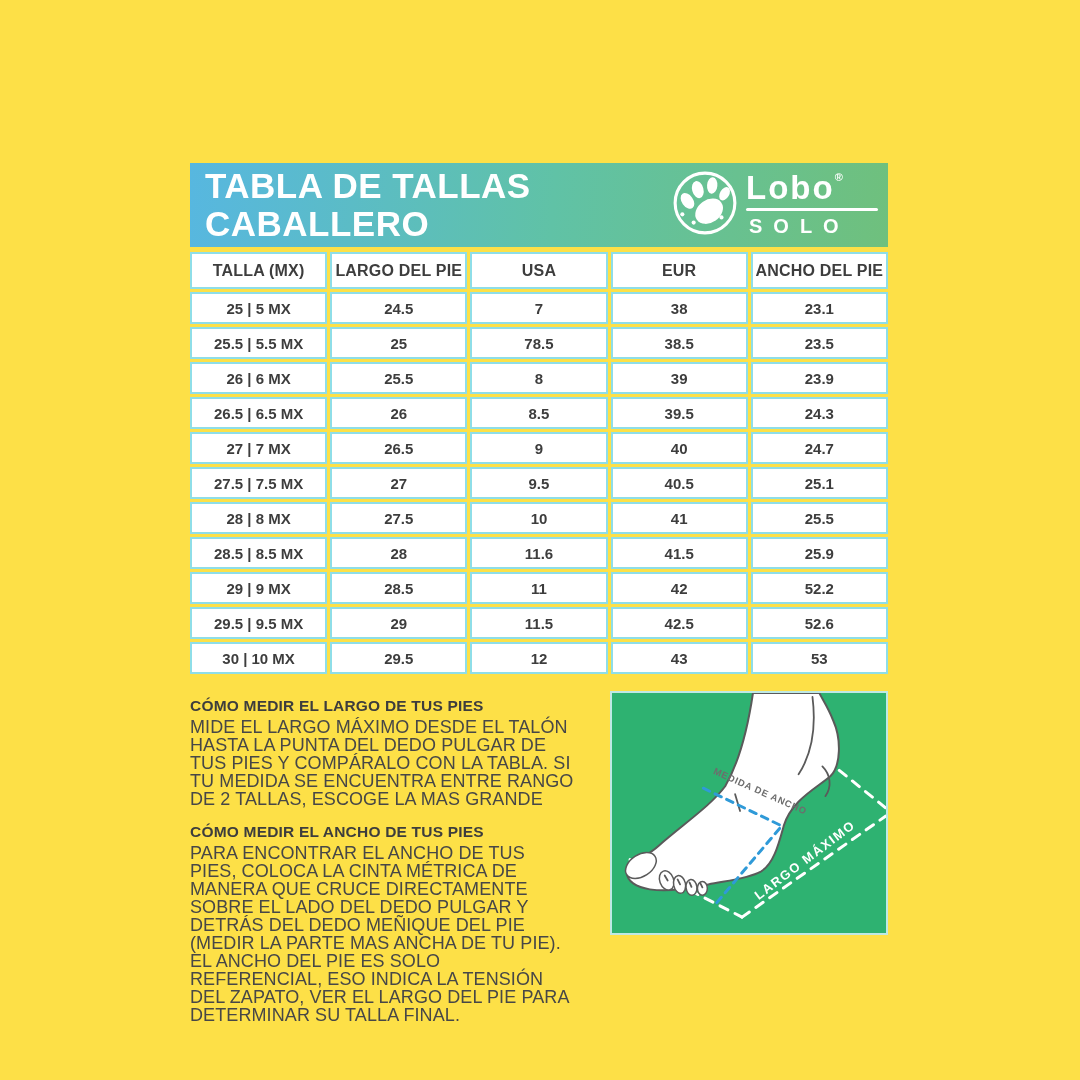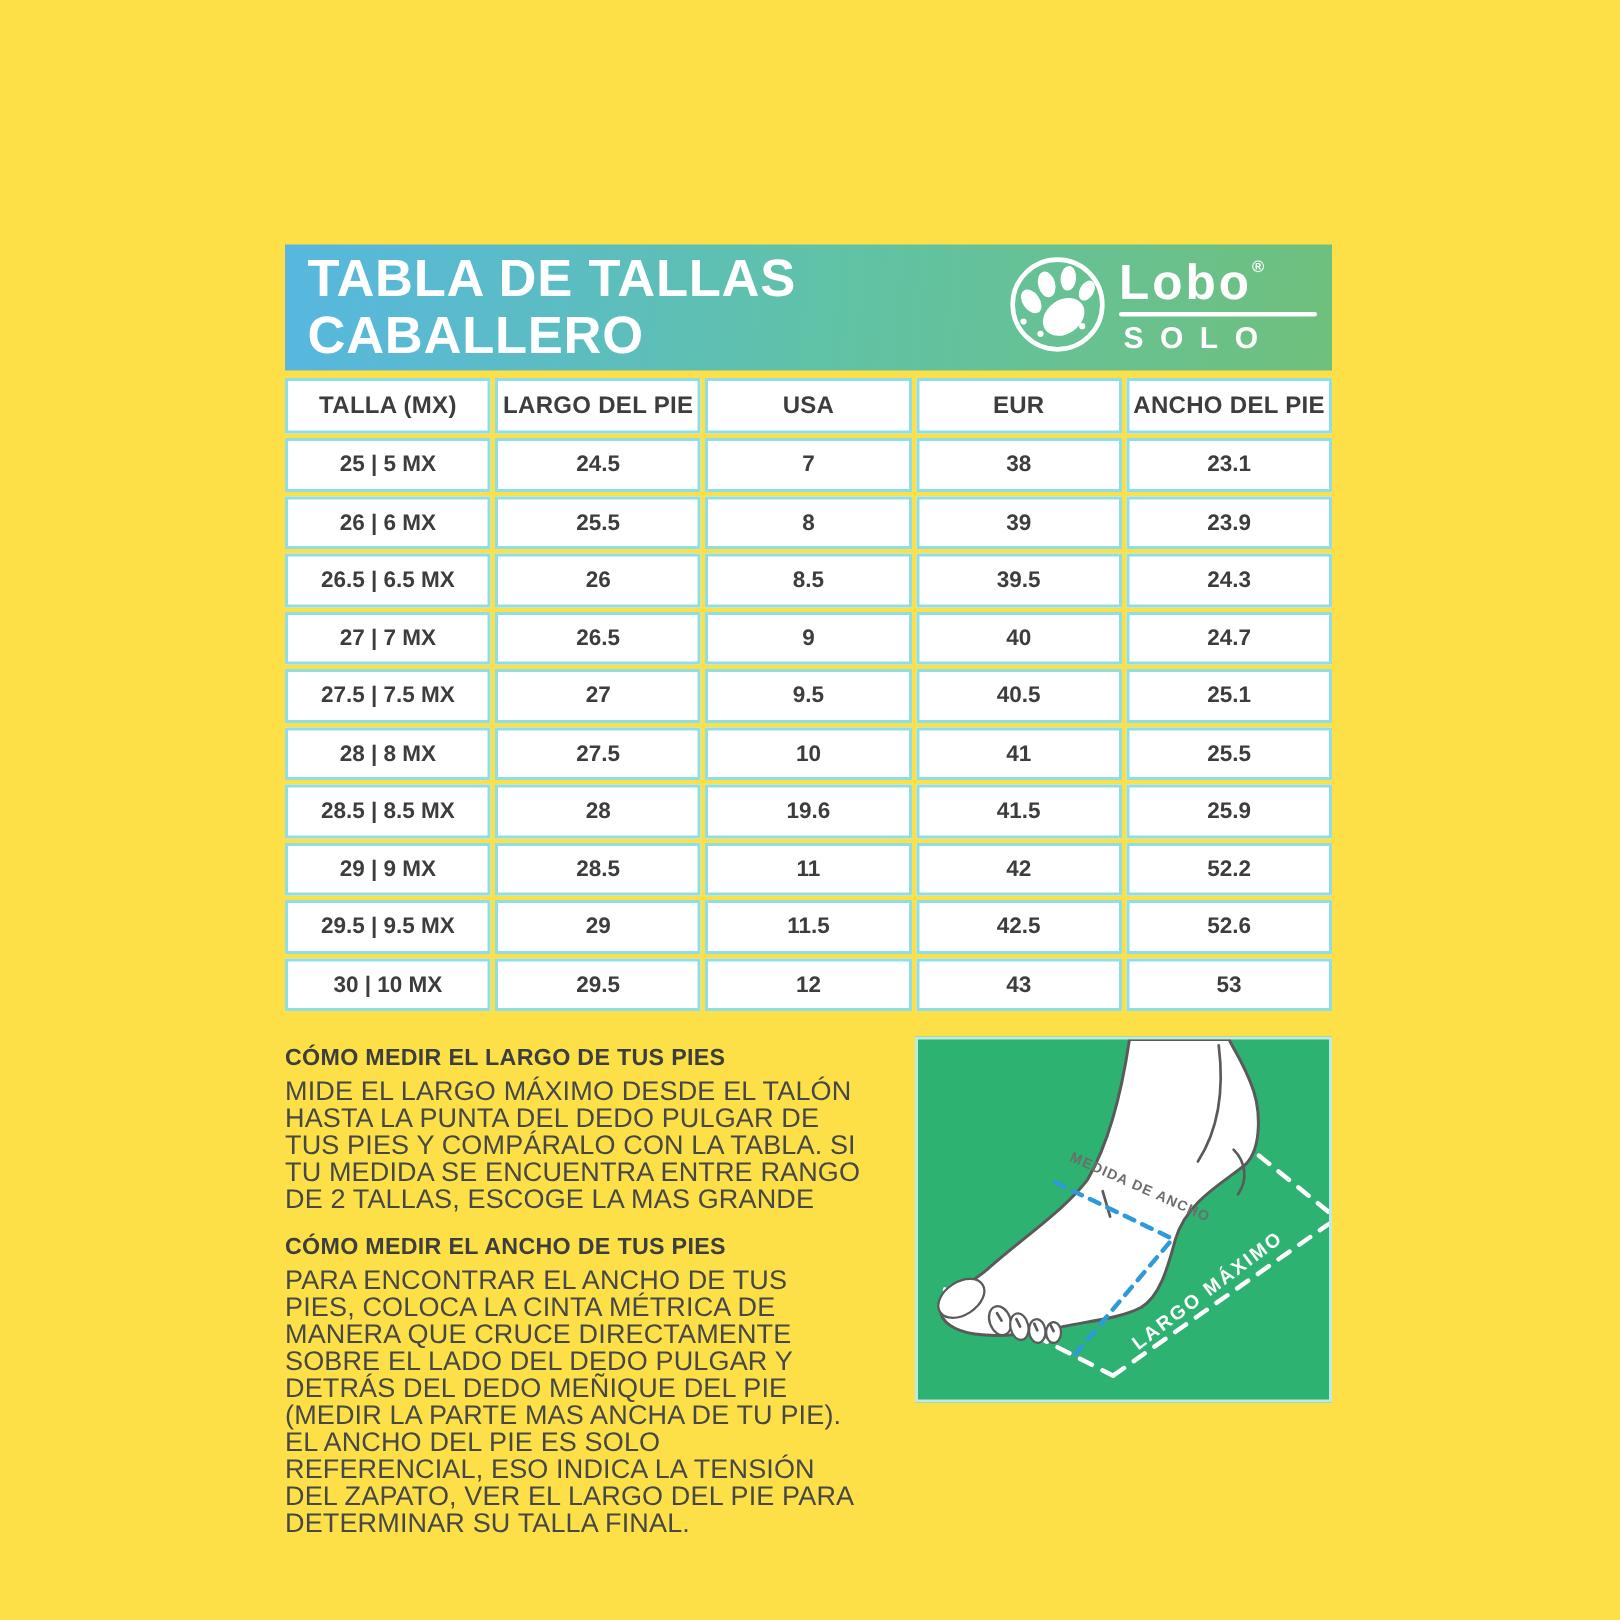--- a/index.html
+++ b/index.html
@@ -102,20 +102,27 @@
         </thead>
         <tbody>
           <tr>
             <td>25 | 5 MX</td>
             <td>24.5</td>
             <td>7</td>
             <td>38</td>
             <td>23.1</td>
           </tr>
           <tr>
+            <td>25.5 | 5.5 MX</td>
+            <td>25</td>
+            <td>78.5</td>
+            <td>38.5</td>
+            <td>23.5</td>
+          </tr>
+          <tr>
             <td>26 | 6 MX</td>
             <td>25.5</td>
             <td>8</td>
             <td>39</td>
             <td>23.9</td>
           </tr>
           <tr>
             <td>26.5 | 6.5 MX</td>
             <td>26</td>
             <td>8.5</td>
@@ -139,21 +146,21 @@
           <tr>
             <td>28 | 8 MX</td>
             <td>27.5</td>
             <td>10</td>
             <td>41</td>
             <td>25.5</td>
           </tr>
           <tr>
             <td>28.5 | 8.5 MX</td>
             <td>28</td>
-            <td>19.6</td>
+            <td>11.6</td>
             <td>41.5</td>
             <td>25.9</td>
           </tr>
           <tr>
             <td>29 | 9 MX</td>
             <td>28.5</td>
             <td>11</td>
             <td>42</td>
             <td>52.2</td>
           </tr>

